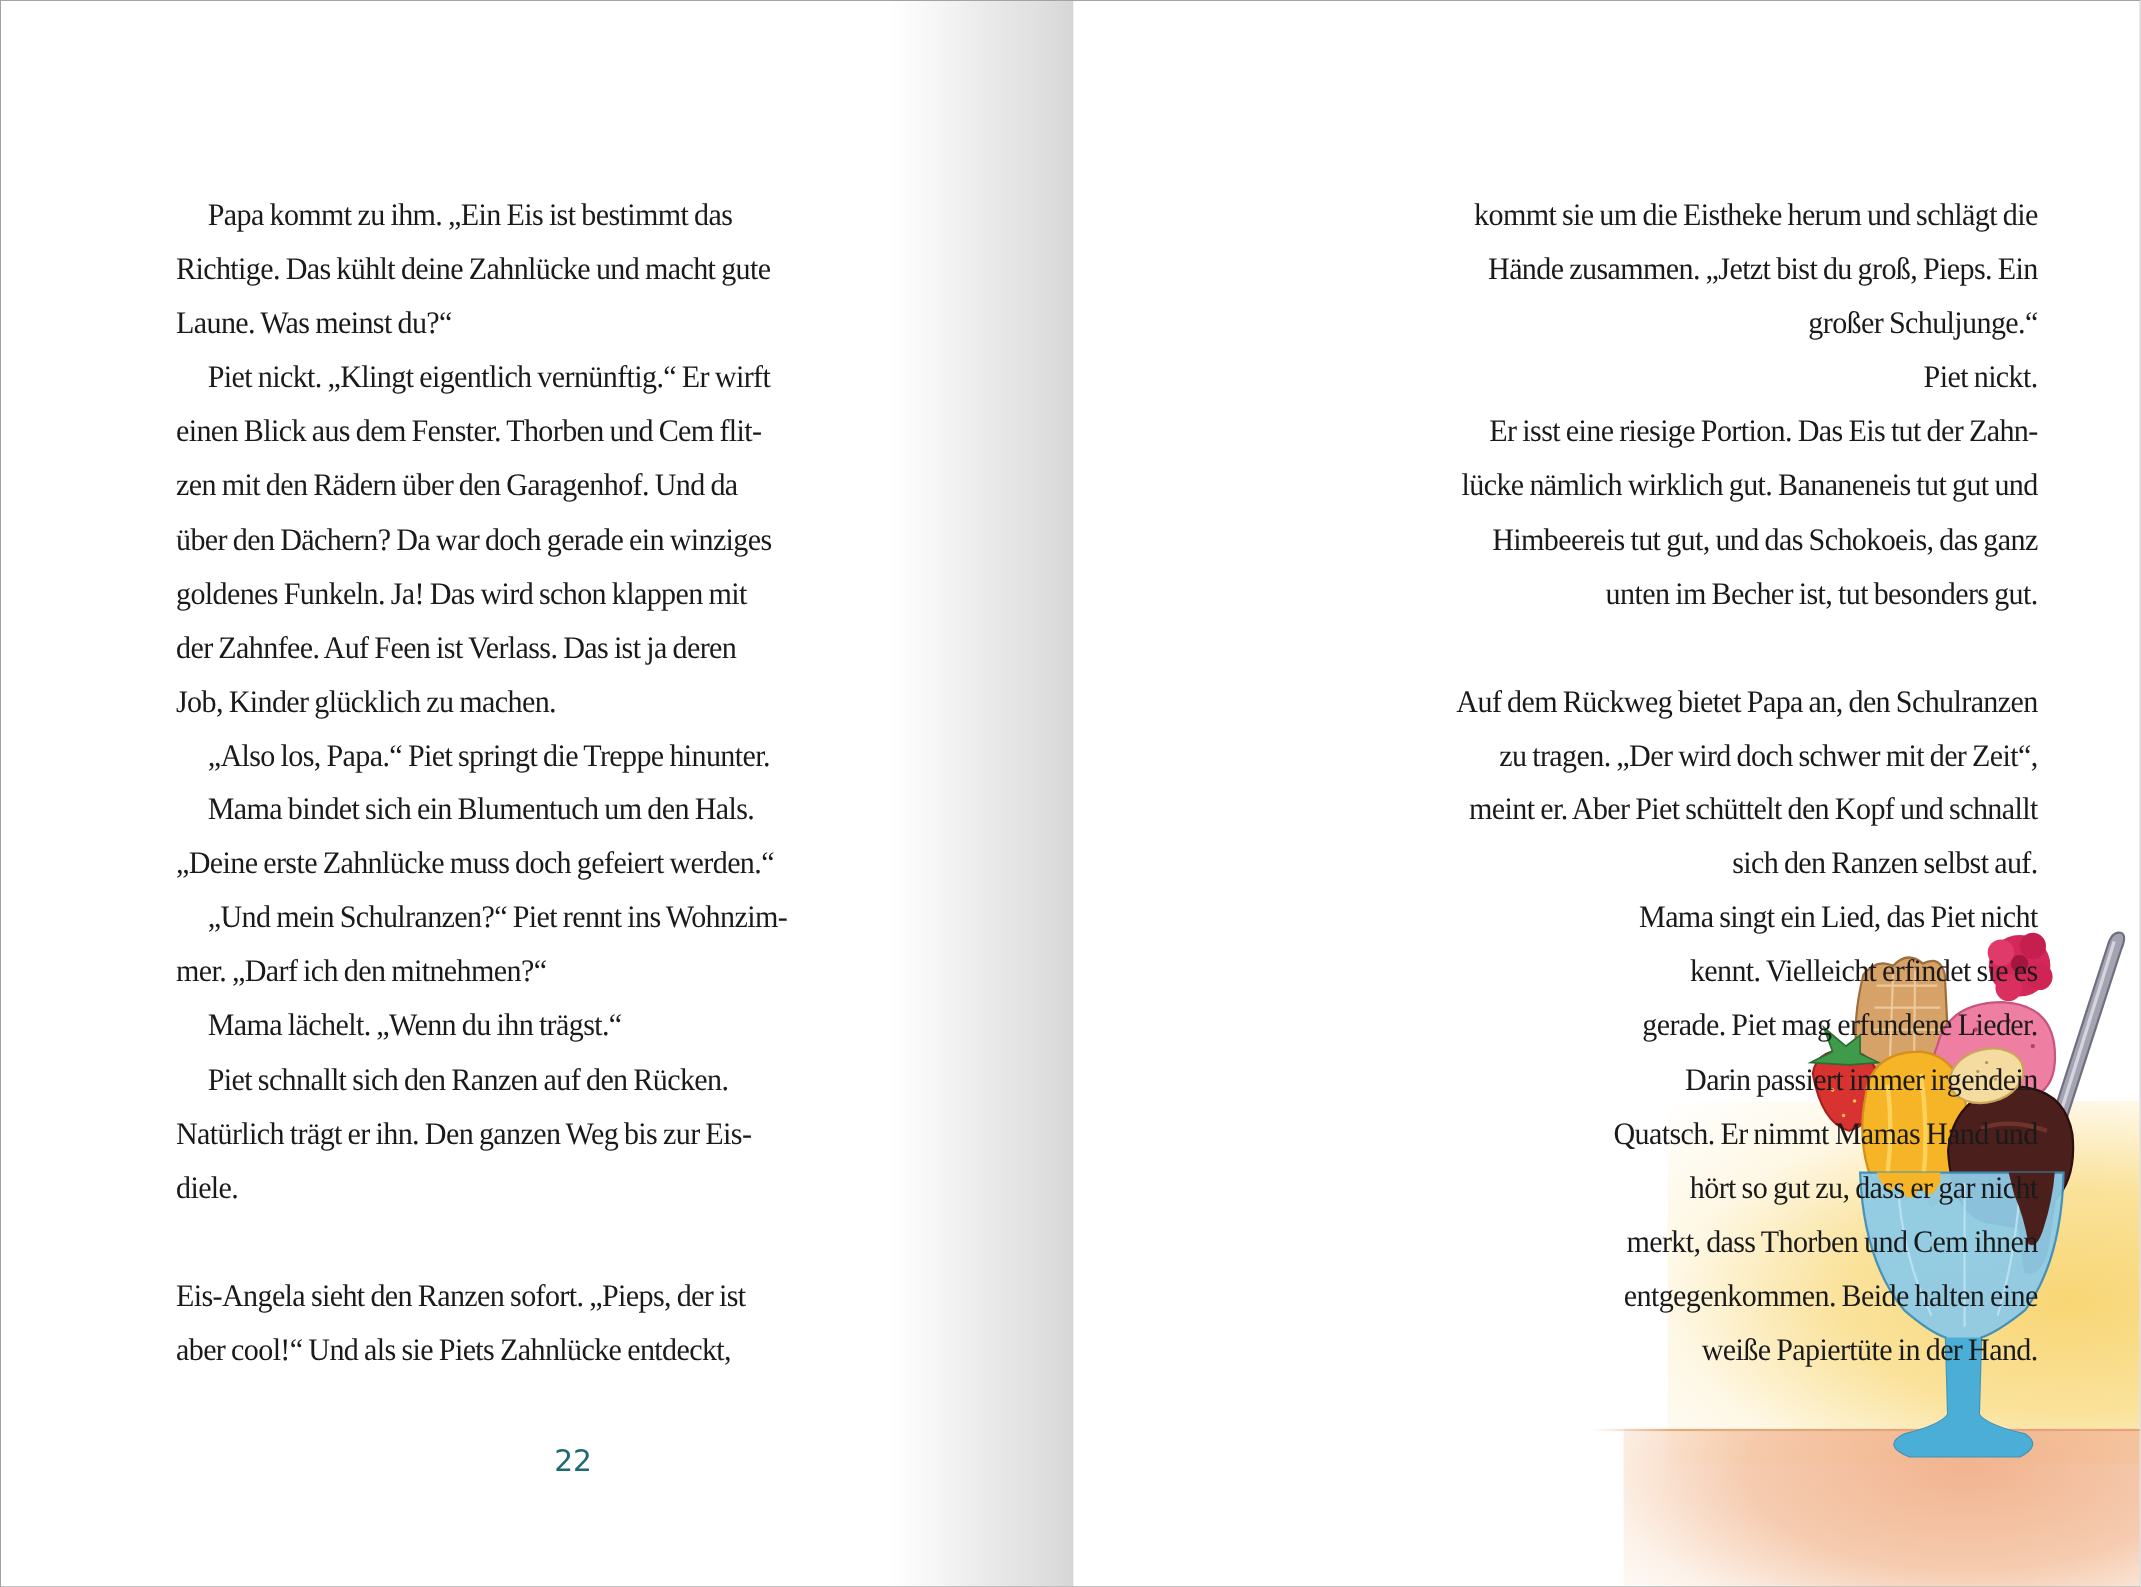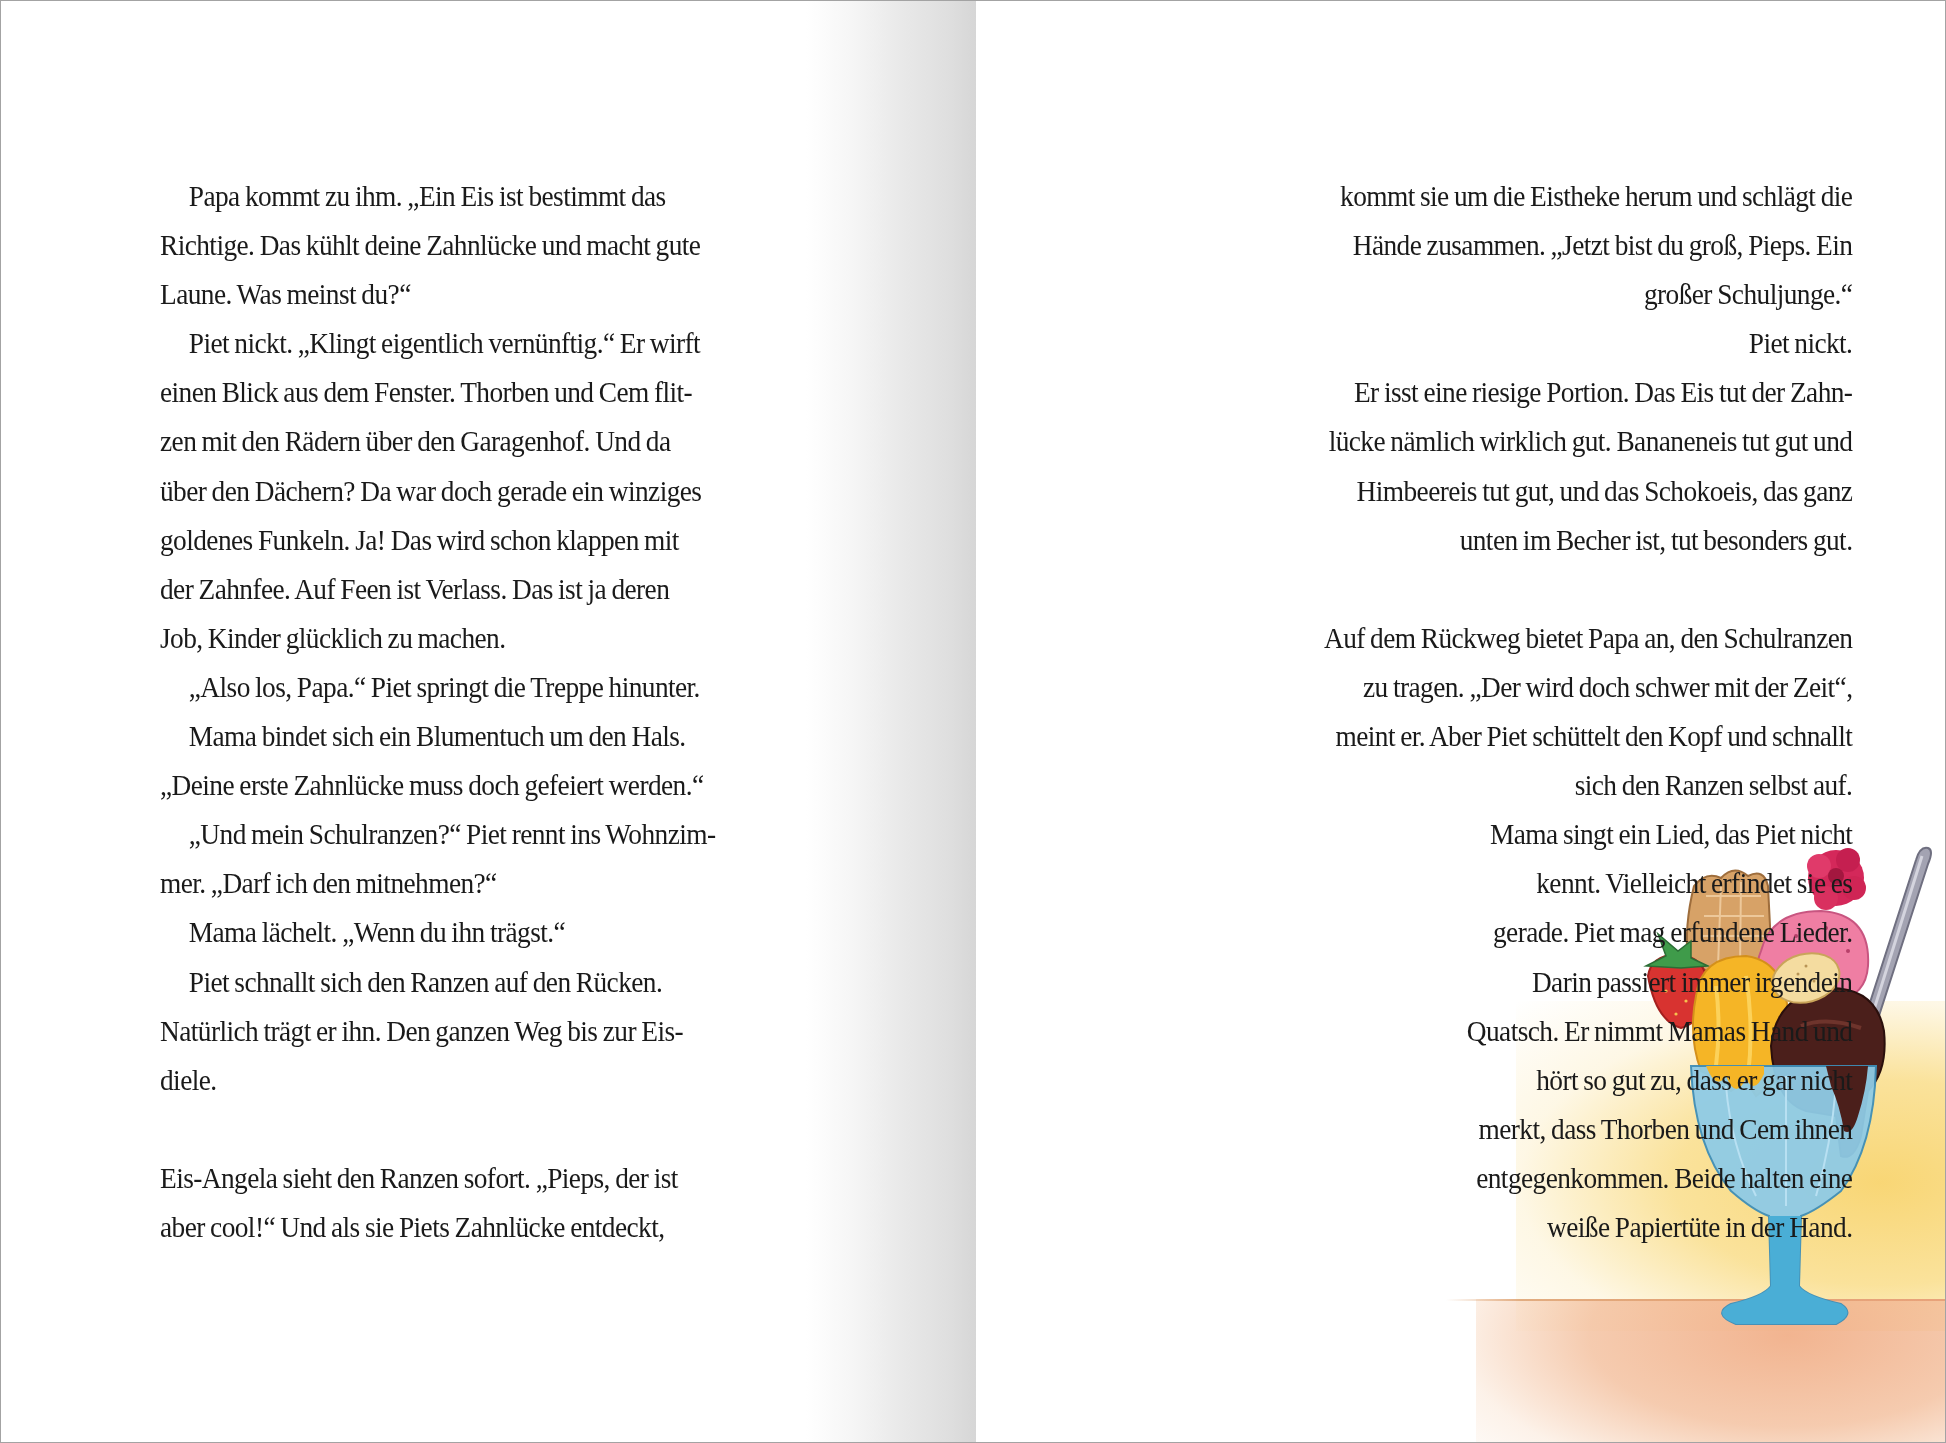--- a/index.html
+++ b/index.html
@@ -76,20 +76,21 @@
     <span class="line indent">„Und mein Schulranzen?“ Piet rennt ins Wohnzim-</span>
     <span class="line">mer. „Darf ich den mitnehmen?“</span>
     <span class="line indent">Mama lächelt. „Wenn du ihn trägst.“</span>
     <span class="line indent">Piet schnallt sich den Ranzen auf den Rücken.</span>
     <span class="line">Natürlich trägt er ihn. Den ganzen Weg bis zur Eis-</span>
     <span class="line">diele.</span>
     <span class="line blank"></span>
     <span class="line">Eis-Angela sieht den Ranzen sofort. „Pieps, der ist</span>
     <span class="line">aber cool!“ Und als sie Piets Zahnlücke entdeckt,</span>
   </div>
+  <div class="page-number">22</div>
 </div>
 
 <div class="page page-right">
 
   <div class="illustration">
     <div class="wash-yellow"></div>
     <div class="wash-peach"></div>
     <div class="table-line"></div>
 
     <svg class="sundae" viewBox="0 0 300 525" xmlns="http://www.w3.org/2000/svg">

